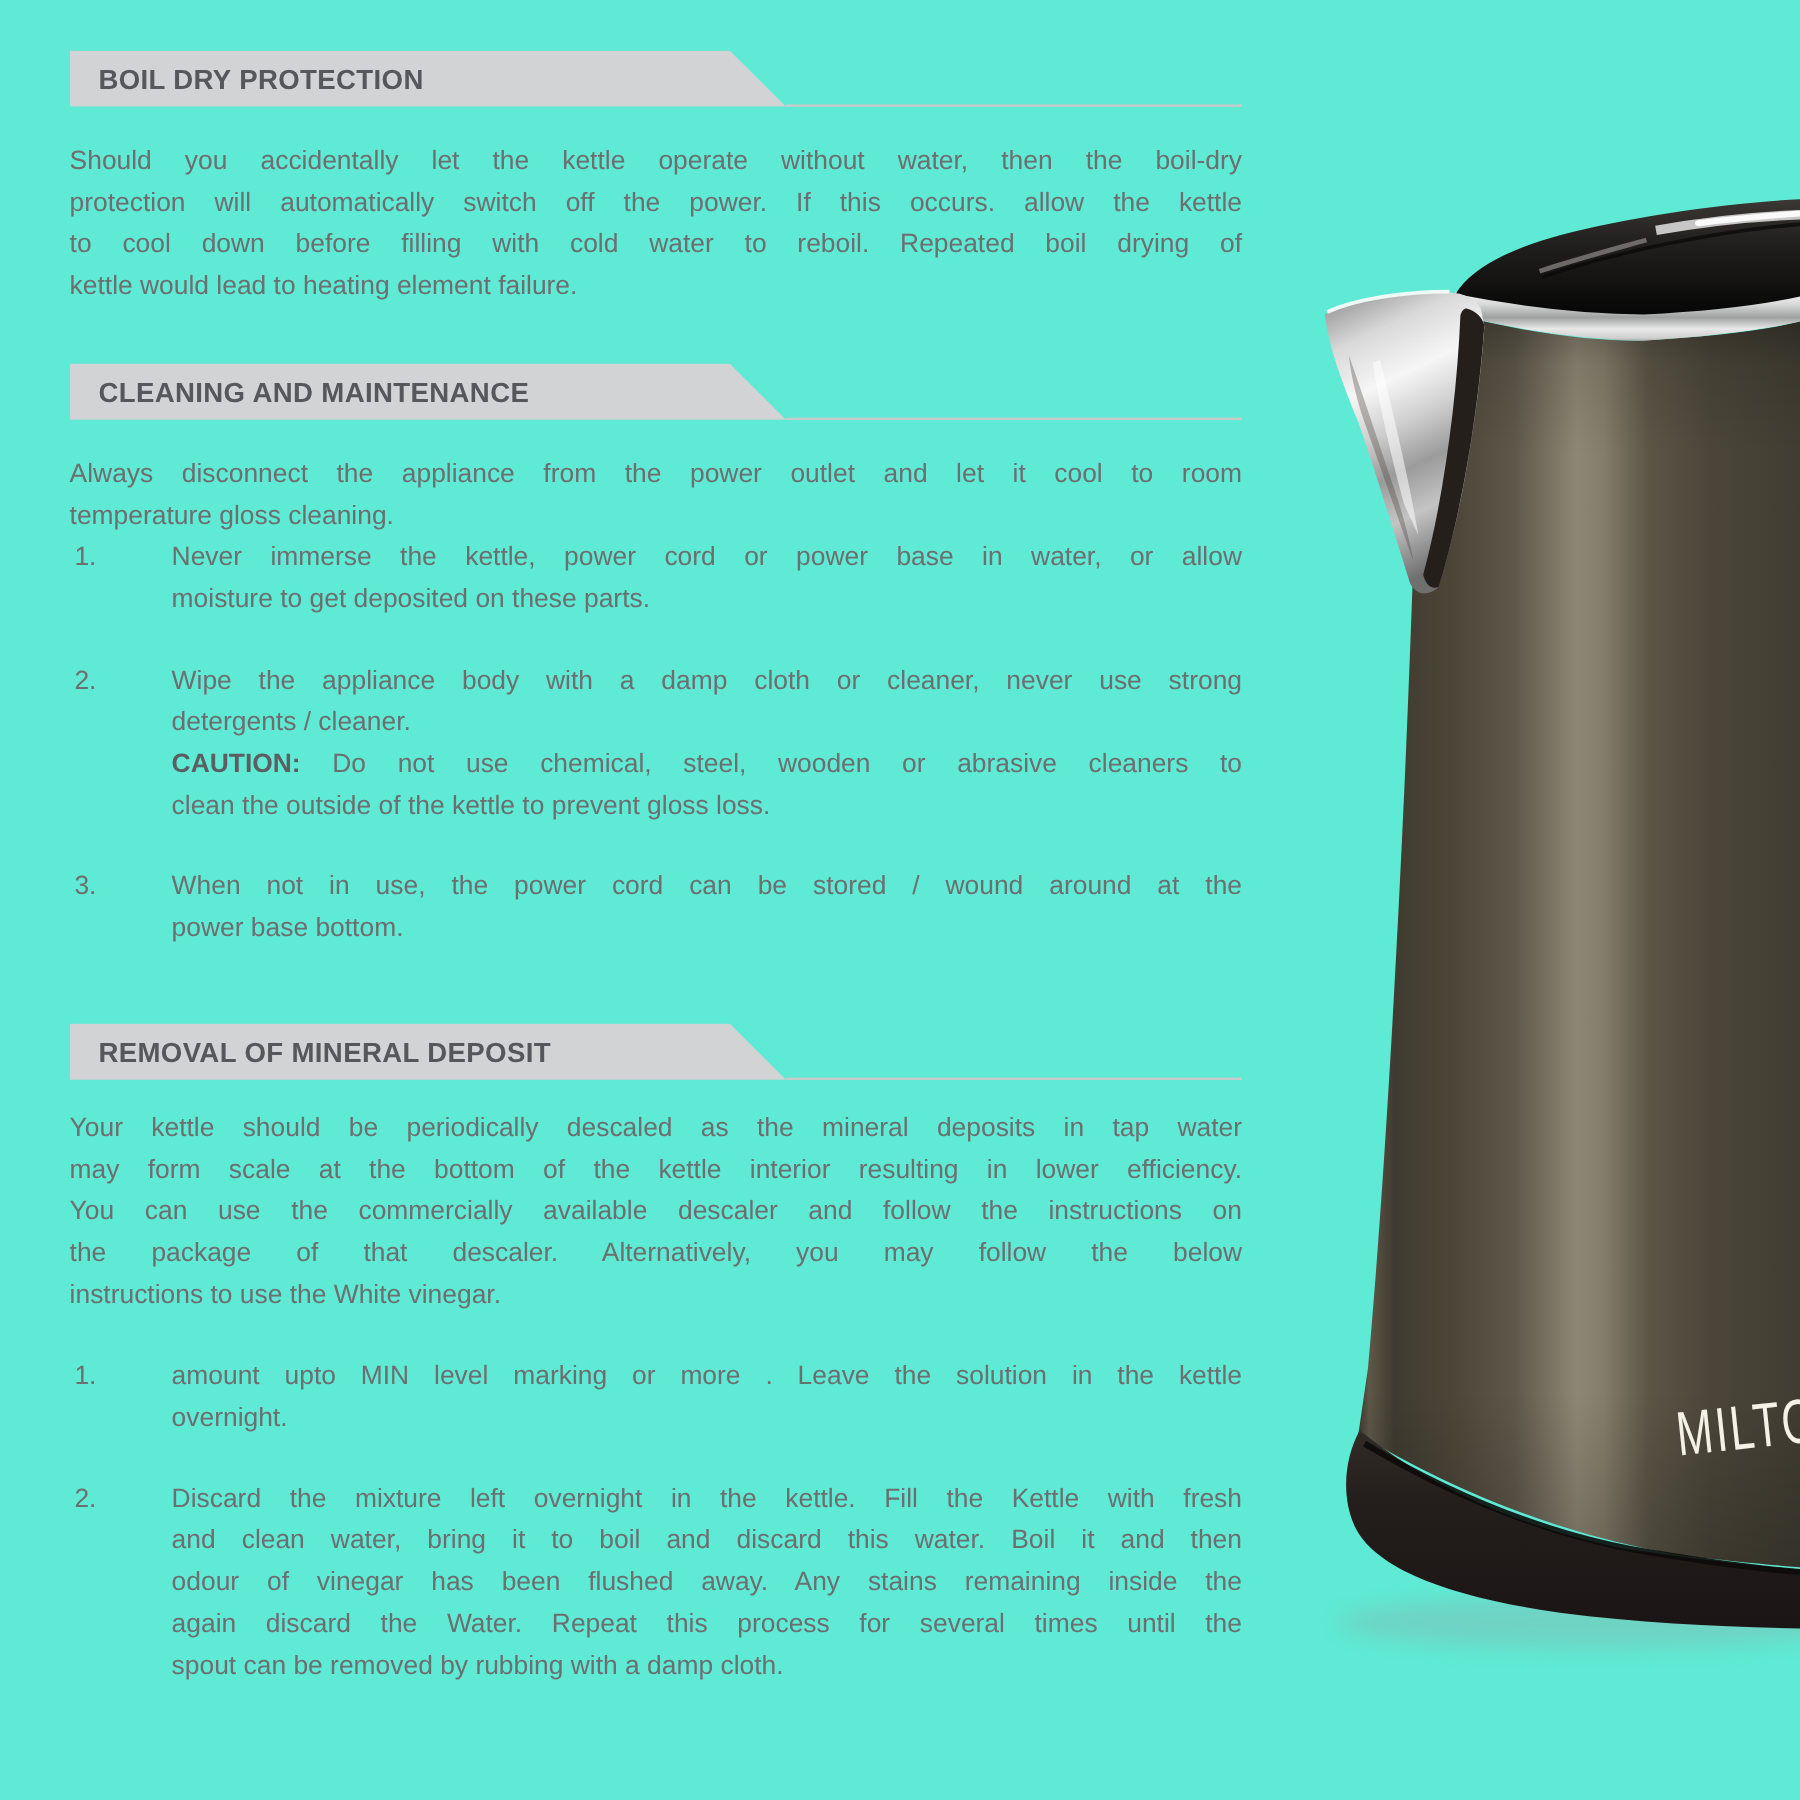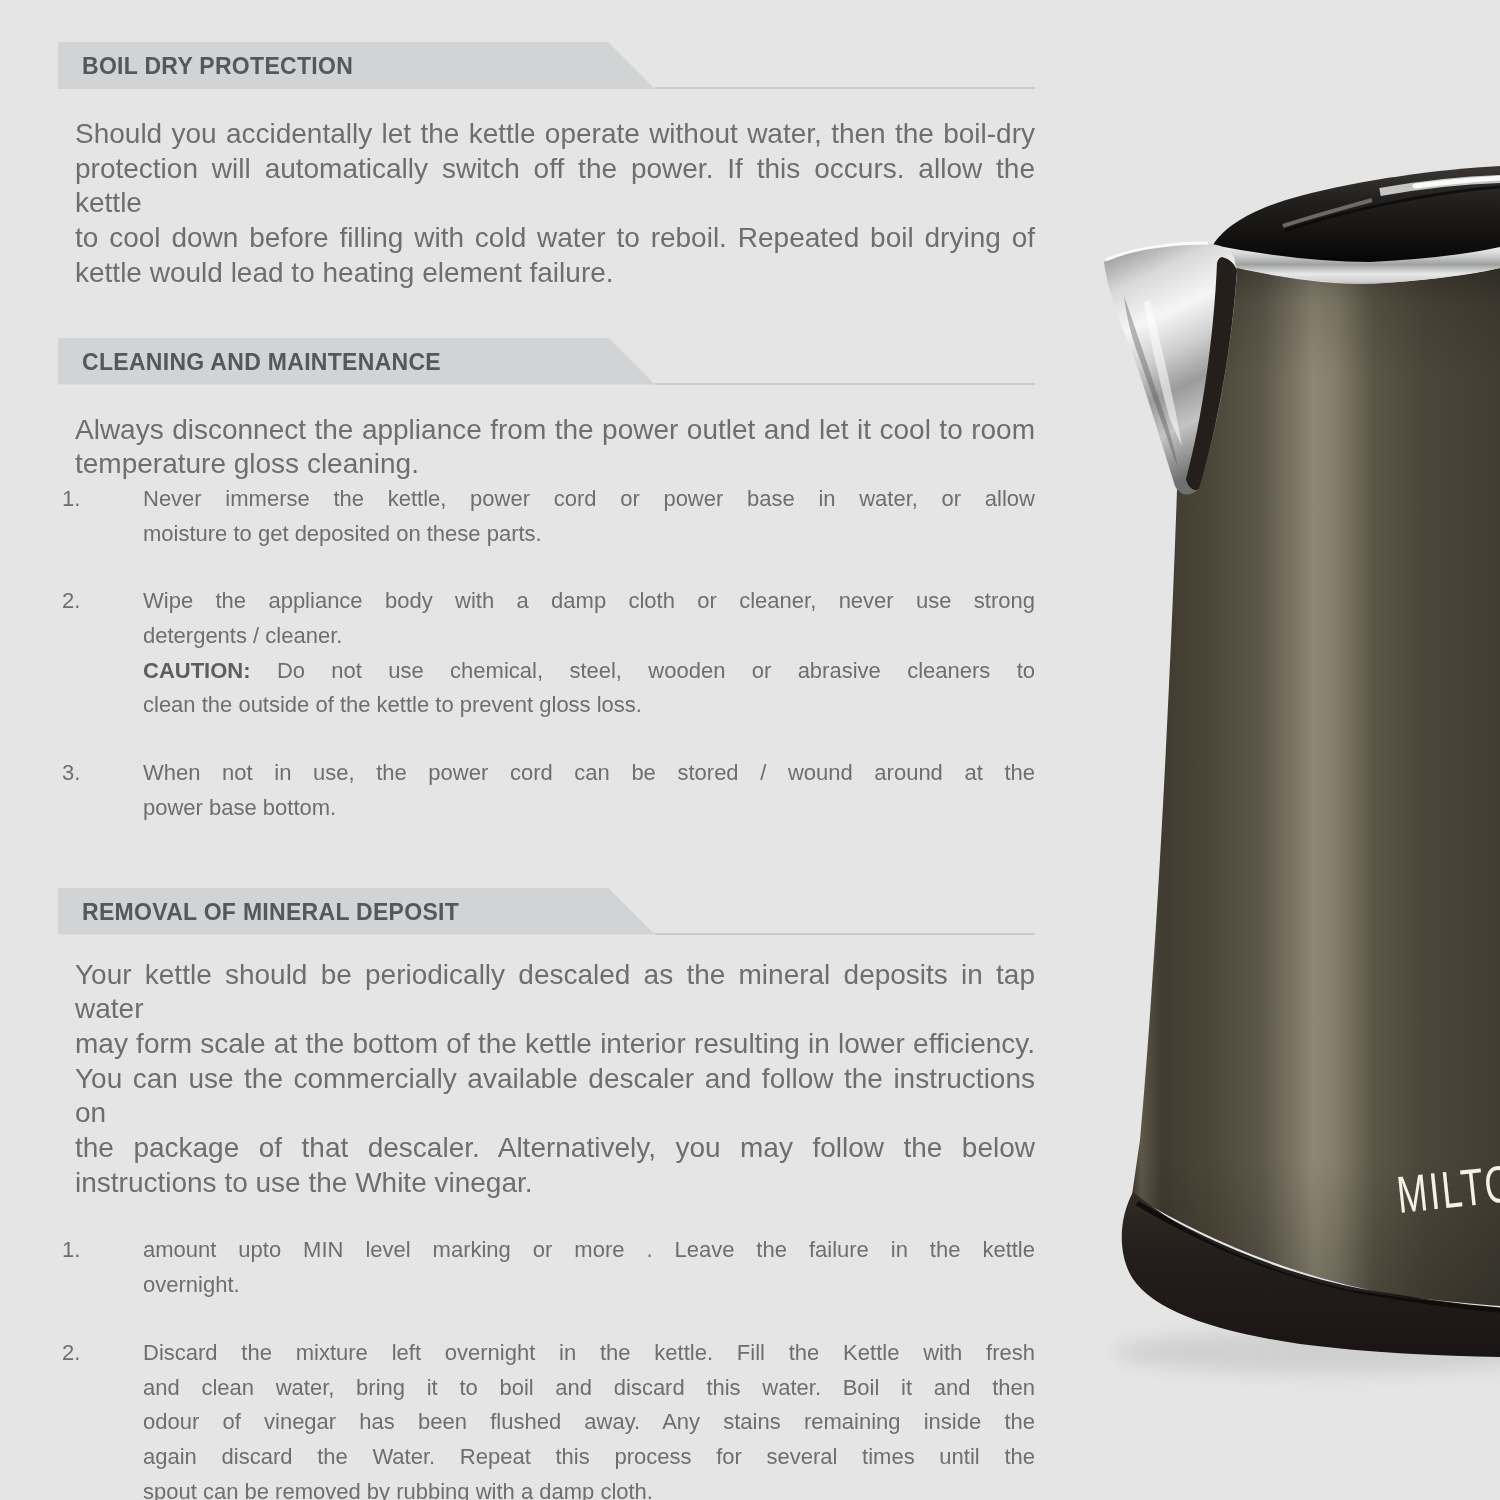--- a/index.html
+++ b/index.html
@@ -1,32 +1,32 @@
 <!DOCTYPE html>
 <html><head>
 <meta charset="utf-8">
 <style>
   html,body{margin:0;padding:0;background:#ffffff;}
   #page{
-    position:relative;width:1500px;height:1500px;background:#e5e5e5;overflow:hidden;
+    position:relative;width:1500px;height:1500px;background:#5eead4;overflow:hidden;
     font-family:"Liberation Sans", sans-serif;
   }
   
   #text-col{position:absolute;left:58px;top:42px;width:977px;color:#6d6e70;}
   .banner-row{position:relative;height:47px;}
   .banner{
     position:absolute;left:0;top:0;height:47px;width:597px;background:#d2d3d4;
     clip-path:polygon(0 0, calc(100% - 47px) 0, 100% 100%, 0 100%);
   }
   .banner-title{
     position:absolute;left:24px;top:0;line-height:48px;
     font-size:23px;font-weight:bold;color:#56575a;letter-spacing:.3px;white-space:nowrap;
   }
   .rule{position:absolute;left:597px;width:380px;bottom:0;height:2px;background:#c9cacb;}
-  .para{margin-top:28px;font-size:28px;line-height:34.7px;margin-left:17px;}
+  .para{margin-top:28px;font-size:22px;line-height:34.7px;}
   .para.tight{margin-top:23px;}
   .tline{min-height:34.7px;}
   .tline.j{text-align:justify;text-align-last:justify;}
   .tline b{font-weight:bold;color:#5d5e61;}
   .list{font-size:22px;line-height:34.7px;}
   .list.gap{margin-top:33px;}
   .litem{display:flex;}
   .litem + .litem{margin-top:33px;}
   .lmark{width:85px;flex:0 0 85px;padding-left:4px;box-sizing:border-box;}
   .ltext{flex:1;min-width:0;}
@@ -103,21 +103,21 @@
           <div class="tline j">Your kettle should be periodically descaled as the mineral deposits in tap water</div>
           <div class="tline j">may form scale at the bottom of the kettle interior resulting in lower efficiency.</div>
           <div class="tline j">You can use the commercially available descaler and follow the instructions on</div>
           <div class="tline j">the package of that descaler. Alternatively, you may follow the below</div>
           <div class="tline">instructions to use the White vinegar.</div>
         </div>
       <div class="list gap">
           <div class="litem">
             <div class="lmark">1.</div>
             <div class="ltext">
-              <div class="tline j">amount upto MIN level marking or more . Leave the failure in the kettle</div>
+              <div class="tline j">amount upto MIN level marking or more . Leave the solution in the kettle</div>
               <div class="tline">overnight.</div>
             </div>
           </div>
           <div class="litem">
             <div class="lmark">2.</div>
             <div class="ltext">
               <div class="tline j">Discard the mixture left overnight in the kettle. Fill the Kettle with fresh</div>
               <div class="tline j">and clean water, bring it to boil and discard this water. Boil it and then</div>
               <div class="tline j">odour of vinegar has been flushed away. Any stains remaining inside the</div>
               <div class="tline j">again discard the Water. Repeat this process for several times until the</div>

